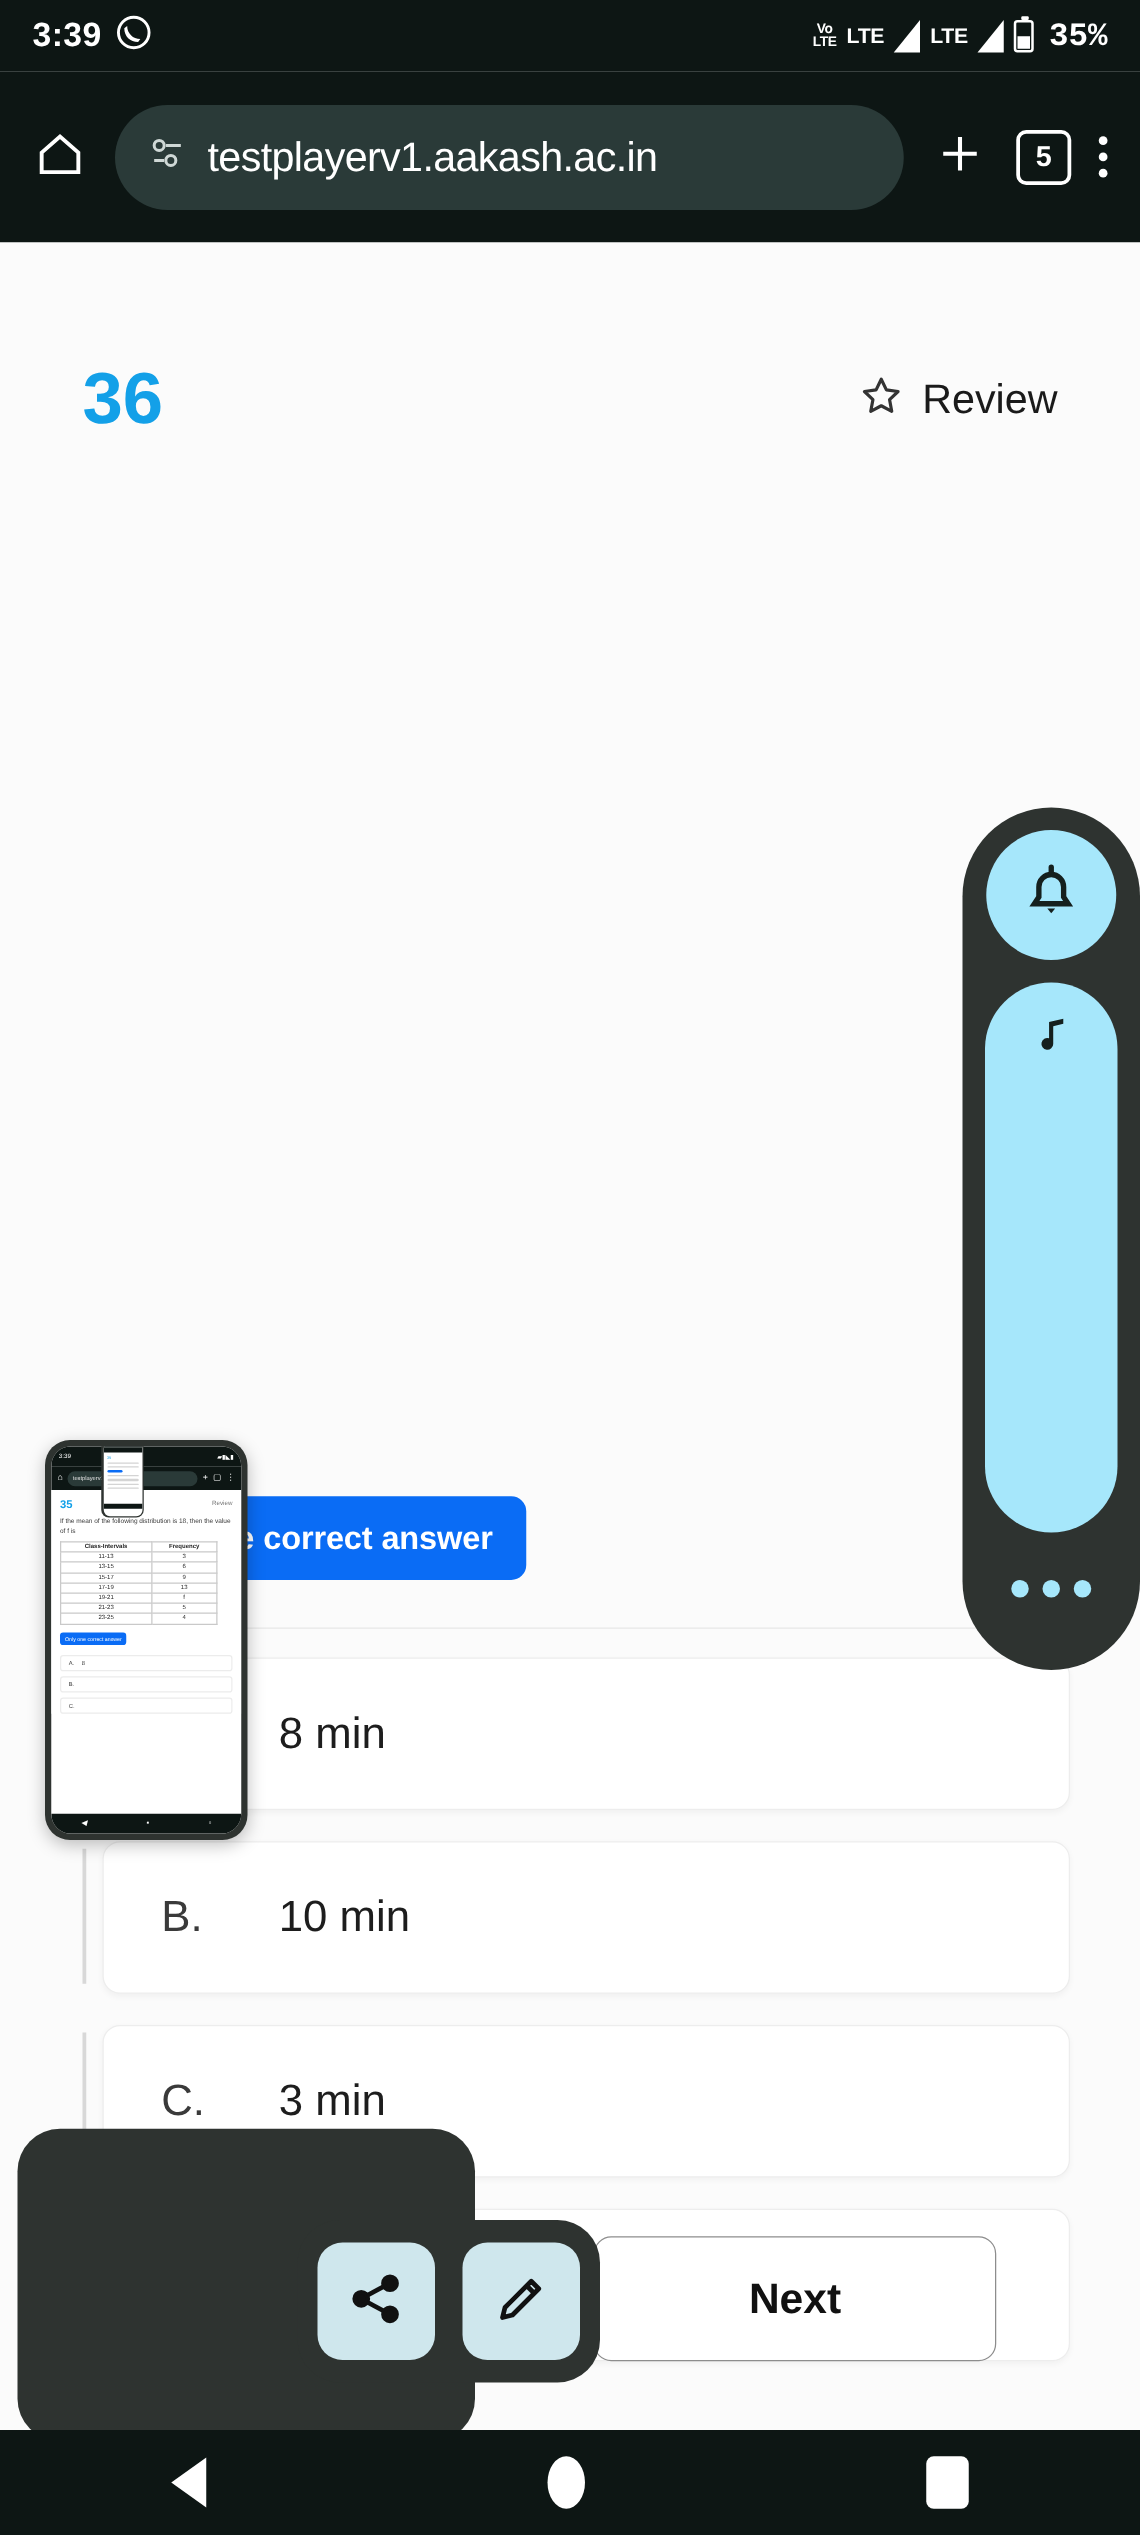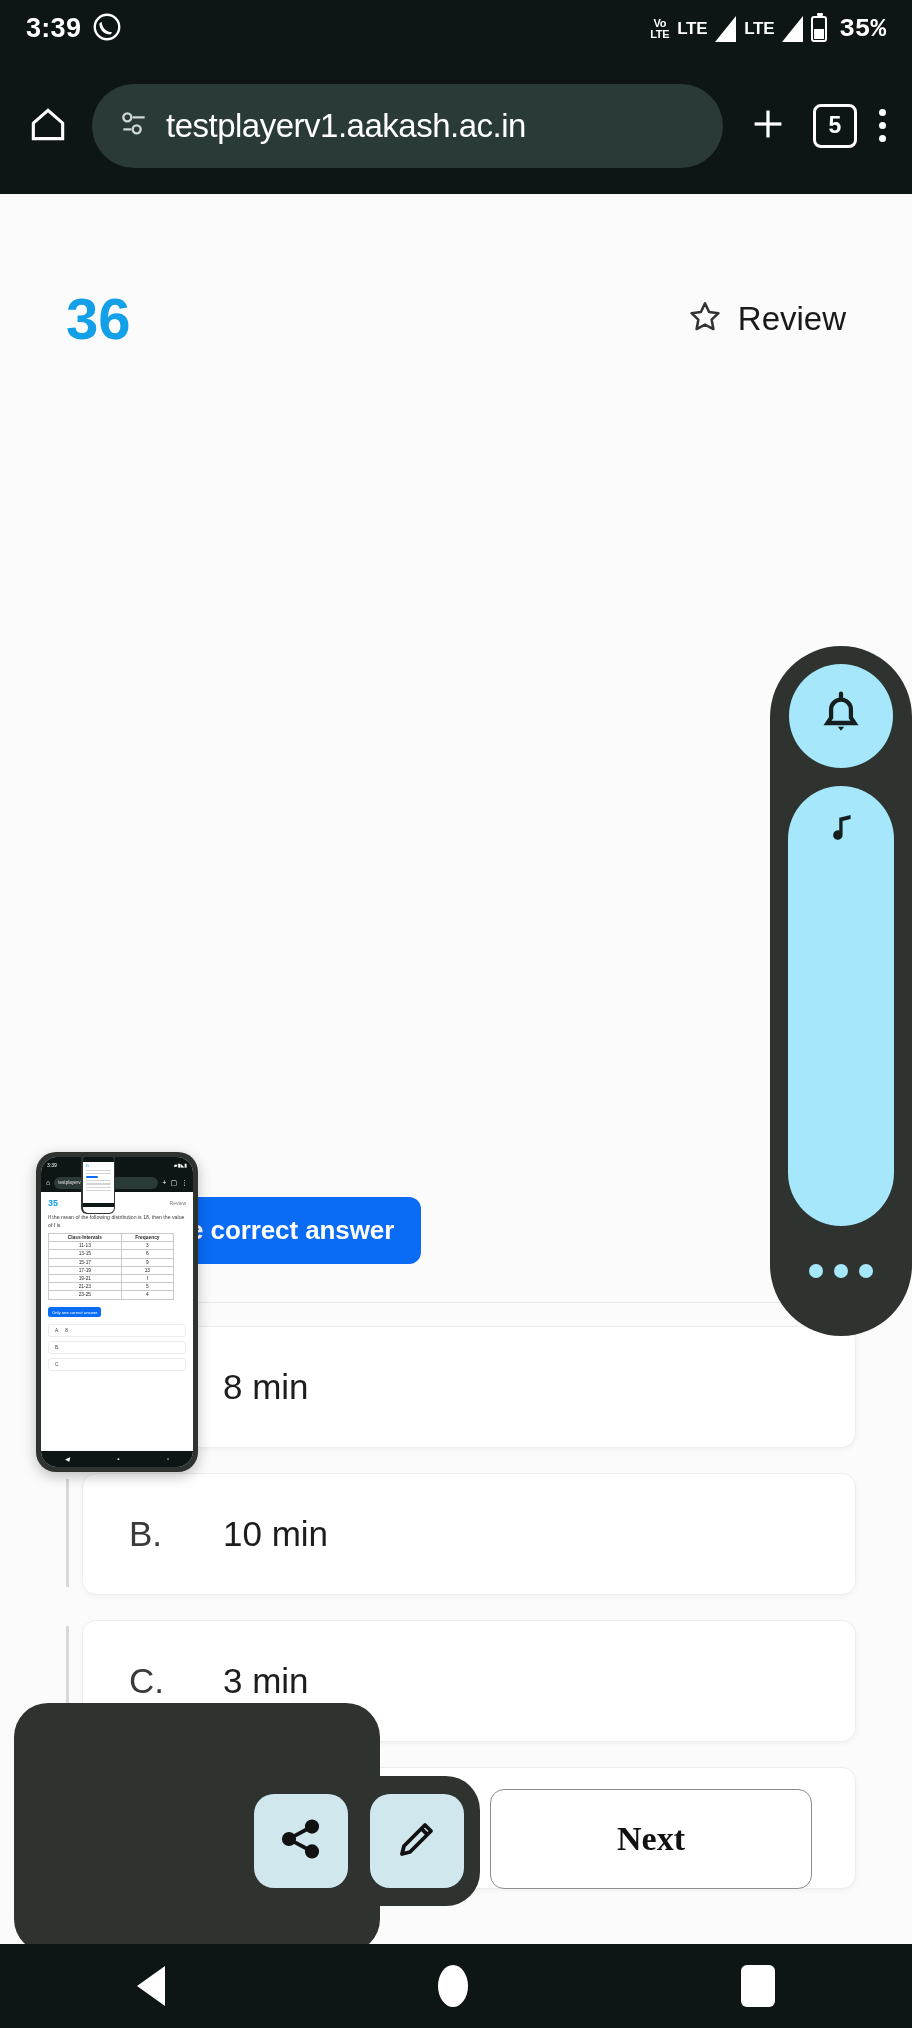--- a/index.html
+++ b/index.html
@@ -105,24 +105,24 @@
     margin-left:16px; background:#fff; border:1px solid #ededed;
     border-radius:14px; height:122px;
     display:flex; align-items:center; padding-left:46px; gap:48px;
     box-shadow: 0 2px 5px rgba(0,0,0,0.045);
   }
   .opt-letter { font-size:35px; color:#3a3a3a; min-width:46px; }
   .opt-text { font-size:35px; color:#1d1d1d; }
 
   
   .nextbtn {
-    position:absolute; left:490px; top:1595px; width:322px; height:100px;
+    position:absolute; left:475px; top:1595px; width:322px; height:100px;
     background:#fff; border:1.5px solid #8d8d8d; border-radius:14px;
     display:flex; align-items:center; justify-content:center;
-    font-size:34px; font-weight:700; color:#111;font-family:Liberation Serif, serif;
+    font-size:34px; font-weight:700; color:#111;
   }
 
   
   .volpanel {
     position:absolute; left:770px; top:646px; width:142px; height:690px;
     background:#2e3330; border-radius:71px;
     display:flex; flex-direction:column; align-items:center;
     padding-top:18px;
   }
   .vol-ring {

